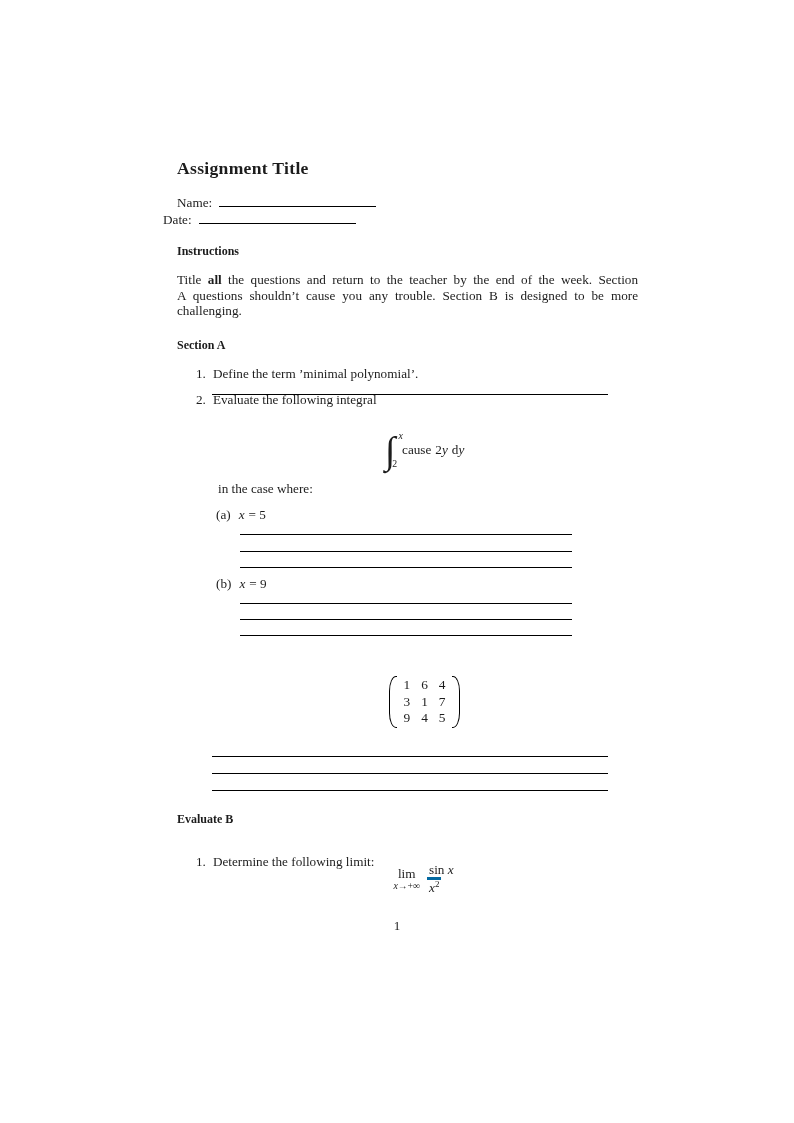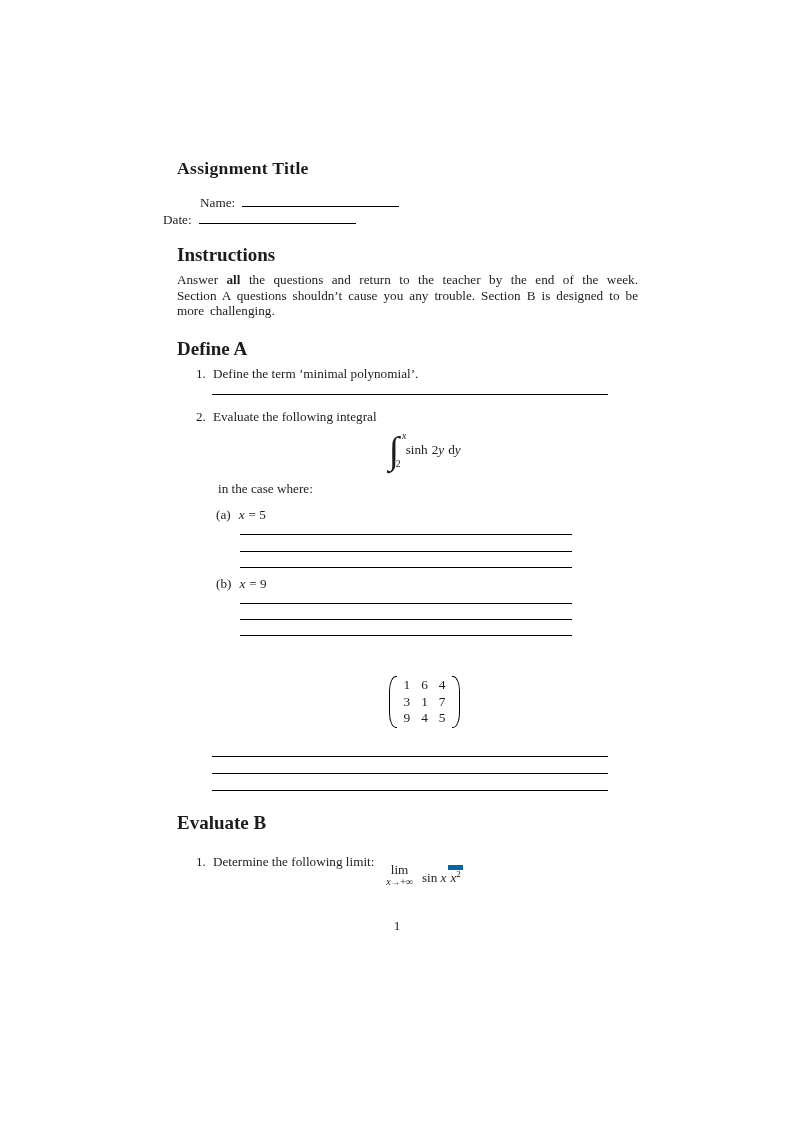--- a/index.html
+++ b/index.html
@@ -10,38 +10,38 @@
     color:#1c1c1c;
     font-family:"Liberation Serif","DejaVu Serif",serif;
     font-size:13.2px;
     overflow:hidden;
     text-decoration:underline;
   }
   .abs{position:absolute;}
 
   
   .doc-title{left:177px;top:158px;font-size:17.6px;font-weight:bold;letter-spacing:.3px;}
-  .name-row{left:177px;top:195px;margin-left:23px;}
+  .name-row{left:177px;top:195px;}
   .date-row{left:163px;top:212px;}
   .blank{display:inline-block;height:10px;border-bottom:1.1px solid #000;margin-left:7px;}
   .blank-name{width:157px;}
   .blank-date{width:157px;}
 
   
-  .h2{font-size:19px;font-weight:bold;}
+  .h2{font-size:12px;font-weight:bold;}
   .instructions-h{left:177px;top:244px;}
   .instructions-p{left:177px;top:272px;width:461px;text-align:justify;line-height:15.7px;word-spacing:2.5px;}
   .section-a-h{left:177px;top:338px;}
   .section-b-h{left:177px;top:812px;}
 
   
   .q{left:196px;}
   .qnum{display:inline-block;margin-right:7px;}
   .q1-row{top:366px;}
-  .q2-row{top:409px;}
+  .q2-row{top:392px;}
   .q3-row{top:651px;}
   .bq1-row{top:840px;margin-top:14px;}
   .case-row{left:211px;top:481px;margin-left:7px;}
 
   .sub{left:216px;}
   .subnum{display:inline-block;margin-right:8px;}
   .sub-a{top:507px;}
   .sub-b{top:576px;}
   .eqv{margin-left:4px;}
   i{font-style:italic;}
@@ -68,22 +68,22 @@
   .paren{width:7px;}
   .paren-l{border-left:1.3px solid #000;border-top:1.3px solid #000;border-bottom:1.3px solid #000;border-top-left-radius:7px 15px;border-bottom-left-radius:7px 15px;}
   .paren-r{border-right:1.3px solid #000;border-top:1.3px solid #000;border-bottom:1.3px solid #000;border-top-right-radius:7px 15px;border-bottom-right-radius:7px 15px;}
   .mgrid{display:grid;grid-template-columns:repeat(3,auto);column-gap:11px;row-gap:0;padding:1px 6px;font-size:13.4px;line-height:16.6px;text-align:center;}
 
   
   .limit-block{top:862px;height:42px;}
   .limit{display:inline-flex;align-items:center;gap:7px;}
   .lim-stack{display:inline-flex;flex-direction:column;align-items:center;line-height:13px;}
   .lim-sub{font-size:9.8px;line-height:11px;white-space:nowrap;}
-  .frac{display:inline-flex;flex-direction:row;align-items:flex-end;line-height:15px;}
-  .fden{border-top:5px solid #0369a1;padding:0 2px;}
+  .frac{display:inline-flex;flex-direction:column;align-items:flex-start;line-height:15px;}
+  .fden{border-top:3px solid #0369a1;padding:0 2px;}
   .fnum{padding:0 2px;}
   sup{font-size:9px;vertical-align:super;line-height:0;}
 
   
   .page-num{left:0;top:918px;width:794px;text-align:center;}
 </style>
 </head>
 <body>
 
 <div class="page">
@@ -91,38 +91,38 @@
   <div class="abs doc-title">Assignment Title</div>
 
   <div class="abs name-row">
     <span>Name:</span><span class="blank blank-name"></span>
   </div>
   <div class="abs date-row">
     <span>Date:</span><span class="blank blank-date"></span>
   </div>
 
   <div class="abs h2 instructions-h">Instructions</div>
-  <div class="abs instructions-p"><span>Answer </span><b>all</b><span> the questions and return to the teacher by the end of the week. Section A questions shouldn’t cause you any trouble. Section B is designed to be more challenging.</span></div>
+  <div class="abs instructions-p"><span>Title </span><b>all</b><span> the questions and return to the teacher by the end of the week. Section A questions shouldn’t cause you any trouble. Section B is designed to be more challenging.</span></div>
 
-  <div class="abs h2 section-a-h">Define A</div>
+  <div class="abs h2 section-a-h">Section A</div>
 
   <div class="abs q q1-row">
     <span class="qnum">1.</span><span>Define the term ’minimal polynomial’.</span>
   </div>
   <div class="abs ansline wide" style="top:394px"></div>
 
   <div class="abs q q2-row">
     <span class="qnum">2.</span><span>Evaluate the following integral</span>
   </div>
 
   <div class="abs eqblock integral-block">
     <span class="int-sign">∫</span><span class="int-limits">
         <span class="int-up"><i>x</i></span>
         <span class="int-lo">2</span>
-      </span><span class="integrand"><span>sinh</span><span class="coeff">2</span><i>y</i><span class="dee">d</span><i>y</i></span>
+      </span><span class="integrand"><span>cause</span><span class="coeff">2</span><i>y</i><span class="dee">d</span><i>y</i></span>
   </div>
 
   <div class="abs case-row">in the case where:</div>
 
   <div class="abs sub sub-a">
     <span class="subnum">(a)</span><i>x</i><span class="eqv">= 5</span>
   </div>
   <div class="abs ansline narrow" style="top:534px"></div>
   <div class="abs ansline narrow" style="top:551px"></div>
   <div class="abs ansline narrow" style="top:567px"></div>

